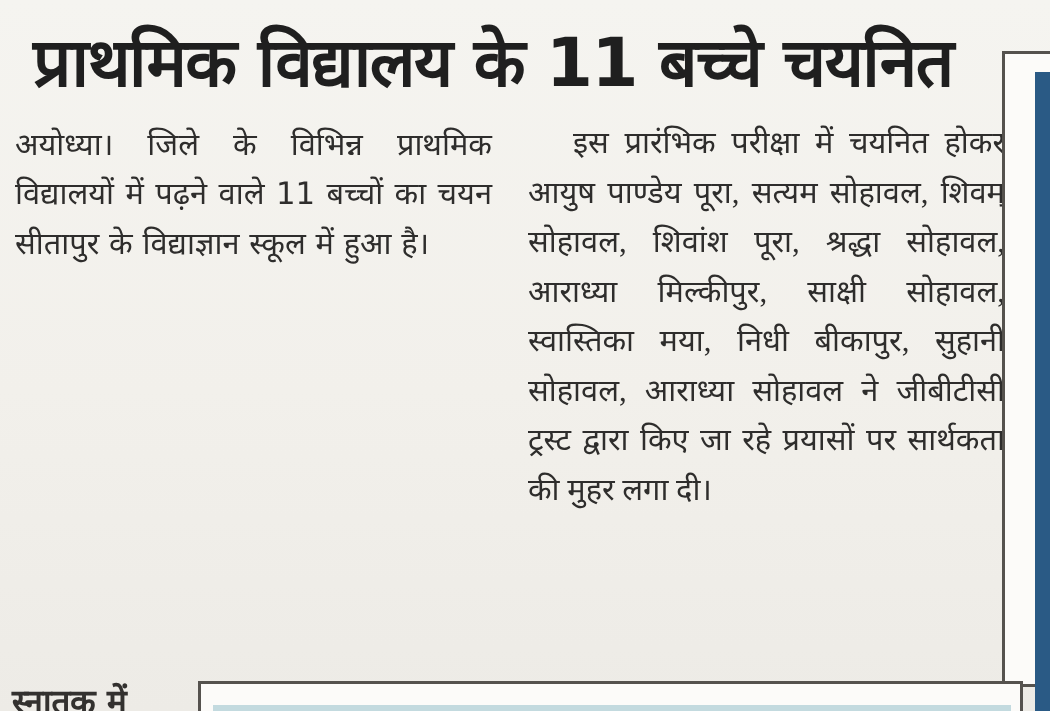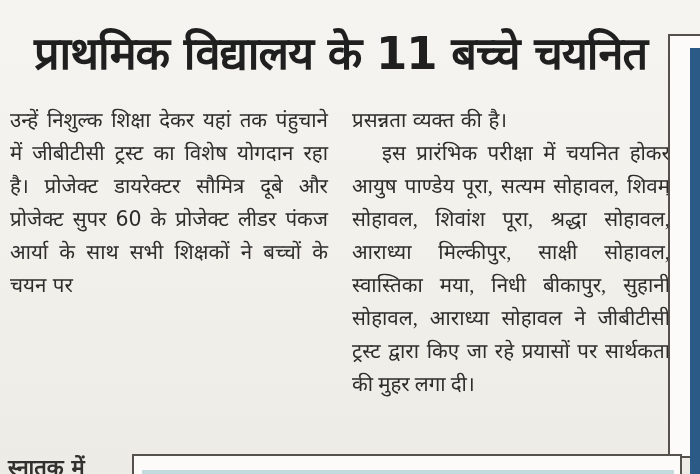--- a/index.html
+++ b/index.html
@@ -4,21 +4,21 @@
 <style>
   html,body{margin:0;padding:0;}
   .clip{
     position:relative;
     width:700px;height:474px;
     overflow:hidden;
     background:linear-gradient(180deg,#f5f4f0 0%,#f2f0eb 55%,#edebe6 100%);
     font-family:"DejaVu Sans","Liberation Sans",sans-serif;
   }
   .headline{
-    margin:12px;
+    margin:0;
     padding:14px 26px 6px 22px;
     font-size:45px;
     line-height:1.25;
     font-weight:700;
     color:#1f1f1f;
     letter-spacing:-1px;
     white-space:nowrap;
   }
   .columns{
     display:flex;
@@ -73,24 +73,23 @@
 </style>
 </head>
 <body>
 
 <div class="clip">
 
   <h1 class="headline">प्राथमिक विद्यालय के 11 बच्चे चयनित</h1>
 
   <div class="columns">
     <div class="col">
-      <p>उन्हें निशुल्क शिक्षा देकर यहां तक पंहुचाने में जीबीटीसी ट्रस्ट का विशेष योगदान रहा है। प्रोजेक्ट डायरेक्टर सौमित्र दूबे और प्रोजेक्ट सुपर 60 के प्रोजेक्ट लीडर पंकज आर्या के साथ सभी शिक्षकों ने बच्चों के चयन पर</p>
+      <p>अयोध्या। जिले के विभिन्न प्राथमिक विद्यालयों में पढ़ने वाले 11 बच्चों का चयन सीतापुर के विद्याज्ञान स्कूल में हुआ है।</p>
     </div>
     <div class="col">
-      <p>प्रसन्नता व्यक्त की है।</p>
       <p class="indented">इस प्रारंभिक परीक्षा में चयनित होकर आयुष पाण्डेय पूरा, सत्यम सोहावल, शिवम् सोहावल, शिवांश पूरा, श्रद्धा सोहावल, आराध्या मिल्कीपुर, साक्षी सोहावल, स्वास्तिका मया, निधी बीकापुर, सुहानी सोहावल, आराध्या सोहावल ने जीबीटीसी ट्रस्ट द्वारा किए जा रहे प्रयासों पर सार्थकता की मुहर लगा दी।</p>
     </div>
   </div>
 
   <div class="side-box"></div>
   <div class="side-blue" style="background: rgb(42, 90, 133);"></div>
 
   <div class="bottom-box">
     <div class="bottom-strip" style="background: rgb(185, 212, 218);"></div>
   </div>

